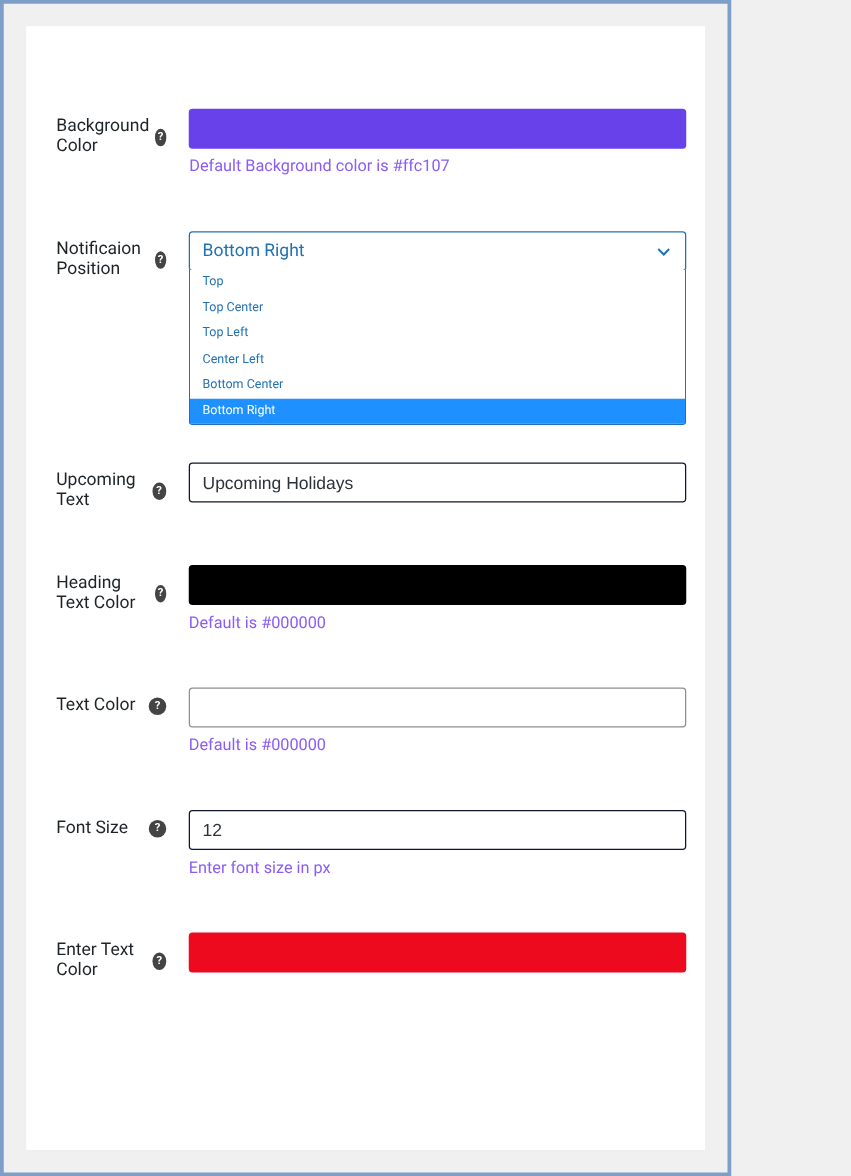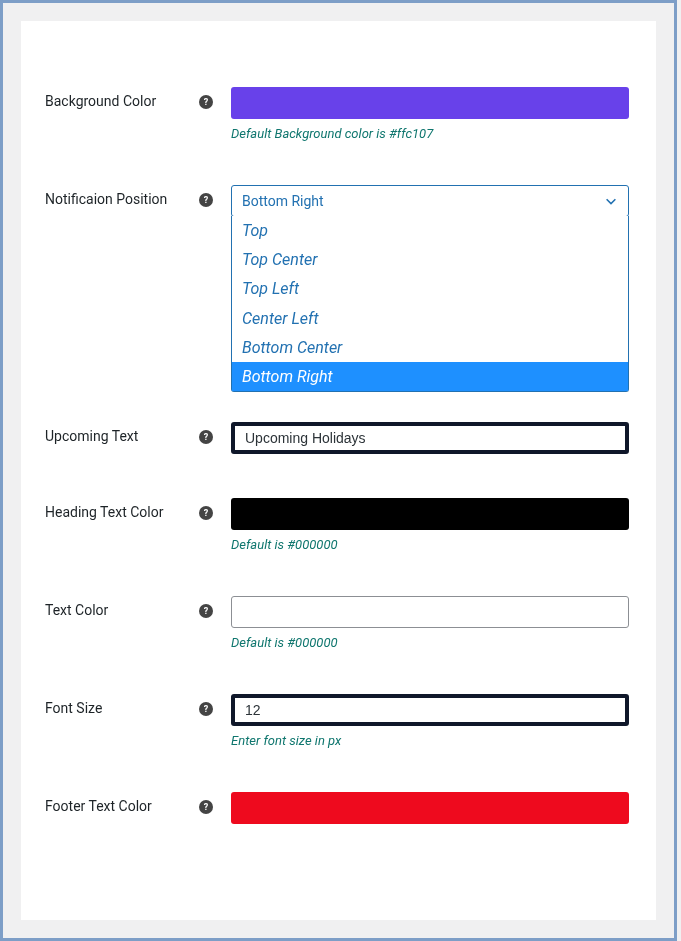--- a/index.html
+++ b/index.html
@@ -6,21 +6,21 @@
       box-sizing: border-box;
       margin: 0;
       padding: 0;
     }
     body {
       font-family: -apple-system, BlinkMacSystemFont, "Segoe UI", Roboto, sans-serif;
       background: #f0f0f1;
       padding: 0;
     }
     .outer-frame {
-      width: 677px;
+      width: 585px;
       height: 941px;
       border: 3px solid #7d9ec7;
       background: #f0f0f1;
       position: relative;
     }
     .panel {
       background: #ffffff;
       margin: 18px;
       padding: 20px 10px 20px 10px;
       height: calc(100% - 36px);
@@ -68,23 +68,22 @@
     .color-swatch {
       width: 398px;
       height: 32px;
       border-radius: 3px;
     }
     .color-swatch.purple { background: #6841ea; }
     .color-swatch.black { background: #000000; }
     .color-swatch.white { background: #ffffff; border: 1px solid #8c8f94; }
     .color-swatch.red { background: #ee0a1e; }
     .hint {
-      font-style: italic;
       font-size: 13px;
-      color: #0f766e;
+      color: #8b5cf6;
       margin-top: 7px;
     }
     .select-box {
       width: 398px;
       height: 32px;
       border: 1px solid #2271b1;
       border-radius: 3px;
       background: #fff;
       display: flex;
       align-items: center;
@@ -101,34 +100,33 @@
     .dropdown-panel {
       width: 398px;
       border: 1px solid #2271b1;
       border-top: none;
       background: #fff;
       border-radius: 0 0 3px 3px;
       margin-top: -1px;
     }
     .dropdown-option {
       padding: 3px 10px;
-      font-size: 16px;
+      font-size: 10px;
       color: #2271b1;
       cursor: pointer;
       line-height: 1.45;
-      font-style: italic;
     }
     .dropdown-option.selected {
       background: #1e90ff;
       color: #ffffff;
     }
     .text-input {
       width: 398px;
       height: 32px;
-      border: 4px solid #0f172a;
+      border: 1px solid #0f172a;
       border-radius: 3px;
       padding: 0 10px;
       font-size: 14px;
       color: #2c3338;
       background: #fff;
     }
     
     .spacer-lg { height: 44px; }
     .spacer-md { height: 30px; }
     .spacer-top { height: 46px; }
@@ -225,21 +223,21 @@
       <div class="field-col">
         <input type="text" class="text-input" value="12" style="">
         <div class="hint">Enter font size in px</div>
       </div>
     </div>
 
     <div class="spacer-lg"></div>
 
     <div class="form-row">
       <div class="label-col">
-        <span class="label-text">Footer Text Color</span>
+        <span class="label-text">Enter Text Color</span>
         <span class="help-icon">?</span>
       </div>
       <div class="field-col">
         <div class="color-swatch red"></div>
       </div>
     </div>
 
     <div class="spacer-md"></div>
 
   </div>

